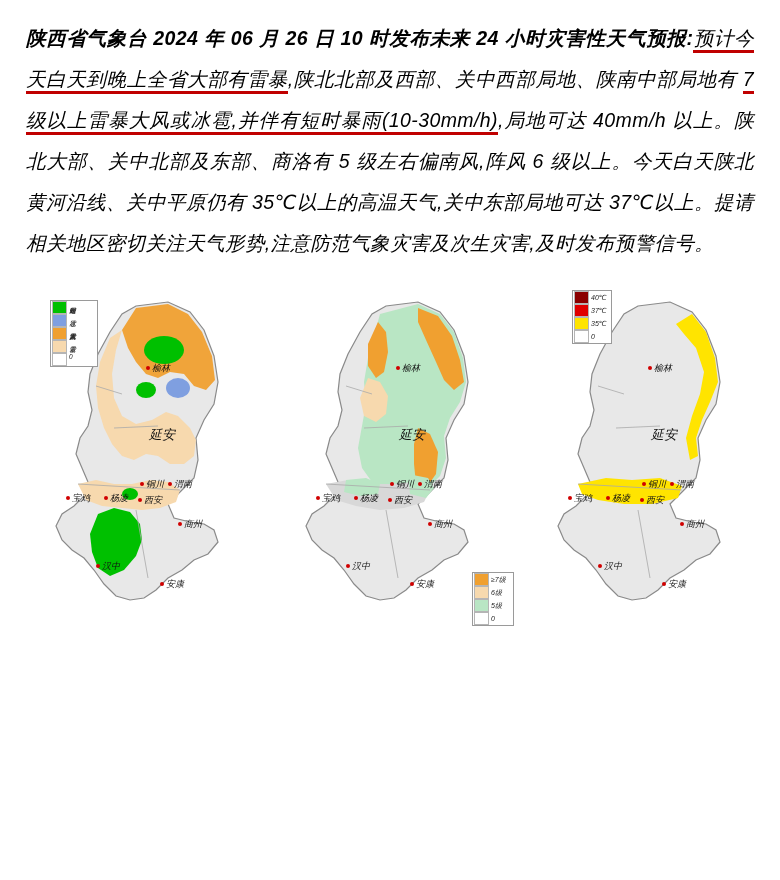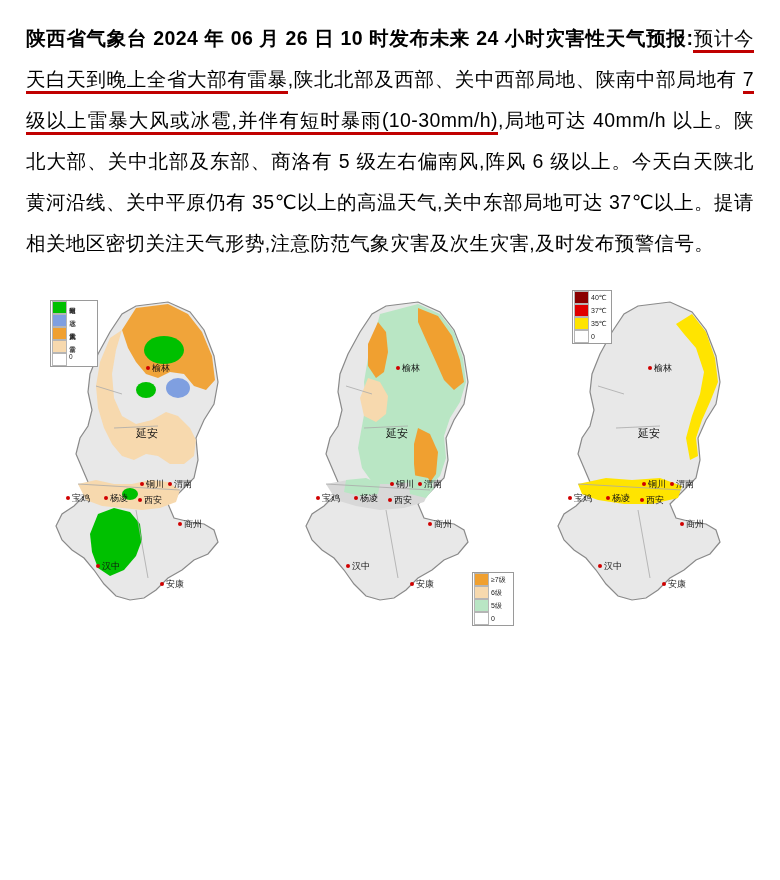--- a/index.html
+++ b/index.html
@@ -13,20 +13,21 @@
     font-family: "Liberation Sans", "DejaVu Sans", sans-serif;
     color: #000000;
     overflow: hidden;
     position: relative;
   }
   #page {
     width: 780px;
     height: 880px;
     position: relative;
     box-sizing: border-box;
+    font-style: italic;
   }
 
   
   .article {
     padding: 18px 26px 0 26px;
     box-sizing: border-box;
   }
   .para {
     font-size: 19.5px;
     line-height: 41px;
@@ -104,21 +105,21 @@
   }
   .city .dot {
     display: inline-block;
     width: 4px;
     height: 4px;
     background: #d00000;
     border-radius: 50%;
     margin-right: 2px;
     vertical-align: 1px;
   }
-  .city.big { font-size: 11px; }
+  .city.big { font-size: 13px; margin-left: 13px; }
 
   .caption {
     position: absolute;
     bottom: 14px;
     left: 0;
     width: 780px;
     text-align: center;
     font-size: 17px;
     font-weight: bold;
     letter-spacing: 0.5px;

